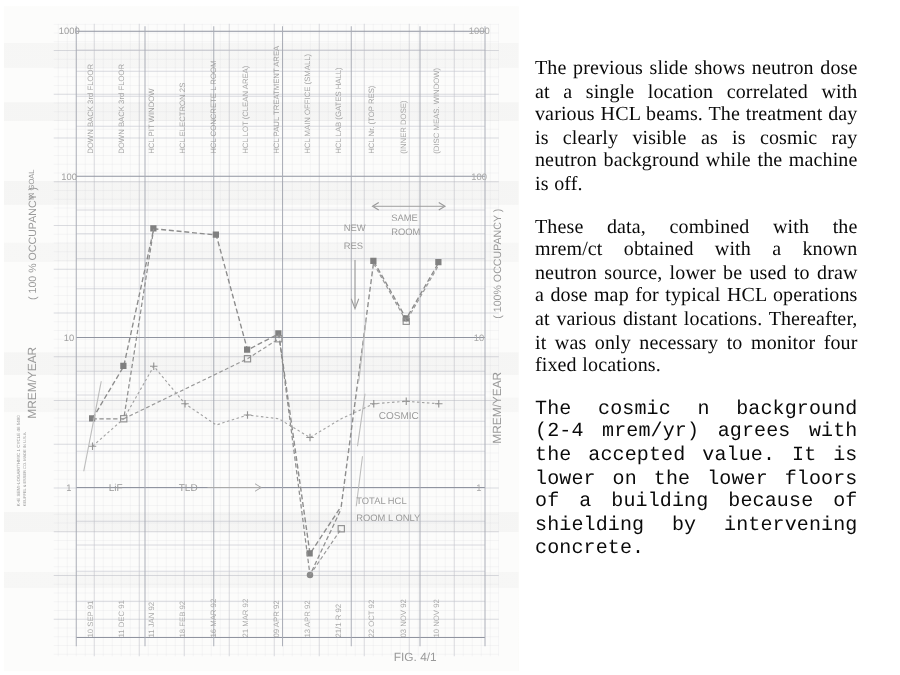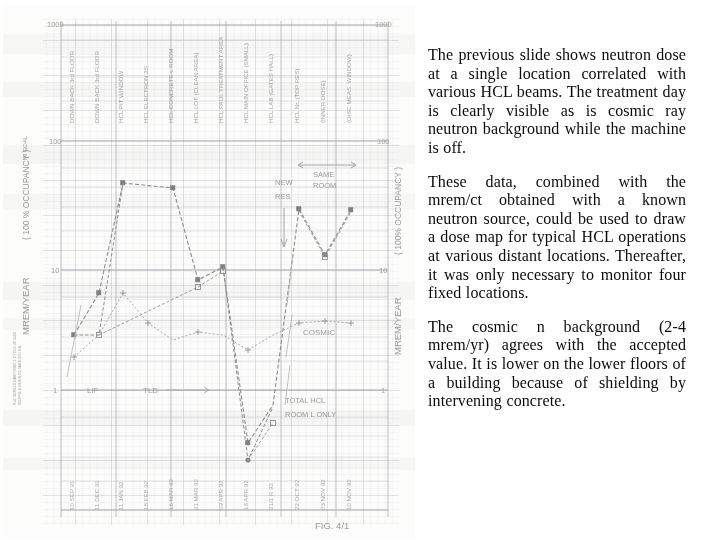--- a/index.html
+++ b/index.html
@@ -84,21 +84,21 @@
   .para {
     font-family: "Liberation Serif", serif;
     font-size: 16px;
     line-height: 18.6px;
     color: #0a0a0a;
     text-align: justify;
     margin: 0 0 15px 0;
     letter-spacing: .1px;
     word-spacing: .4px;
   }
-  .para:last-child { margin-bottom: 0; }
+  .para:last-child { margin-bottom: 0; font-family: Liberation Mono, monospace; }
 
   
   .hw {
     font-family: "Liberation Sans", sans-serif;
     fill: #9a9a9a;
   }
 </style>
 </head>
 <body>
 
@@ -315,17 +315,17 @@
       <g>
         <text class="hw" x="312" y="524" font-size="9.5" fill="#8f8f8f">FIG. 4/1</text>
       </g>
     </svg>
 
     <div class="scan-bands"></div>
   </div>
 
   <div id="text-column">
     <p class="para">The previous slide shows neutron dose at a single location correlated with various HCL beams. The treatment day is clearly visible as is cosmic ray neutron background while the machine is off.</p>
-    <p class="para">These data, combined with the mrem/ct obtained with a known neutron source, could be used to draw a dose map for typical HCL operations at various distant locations. Thereafter, it was only necessary to monitor four fixed locations.</p>
+    <p class="para">These data, combined with the mrem/ct obtained with a known neutron source, lower be used to draw a dose map for typical HCL operations at various distant locations. Thereafter, it was only necessary to monitor four fixed locations.</p>
     <p class="para">The cosmic n background (2-4 mrem/yr) agrees with the accepted value. It is lower on the lower floors of a building because of shielding by intervening concrete.</p>
   </div>
 
 </div>
 
 </body></html>

